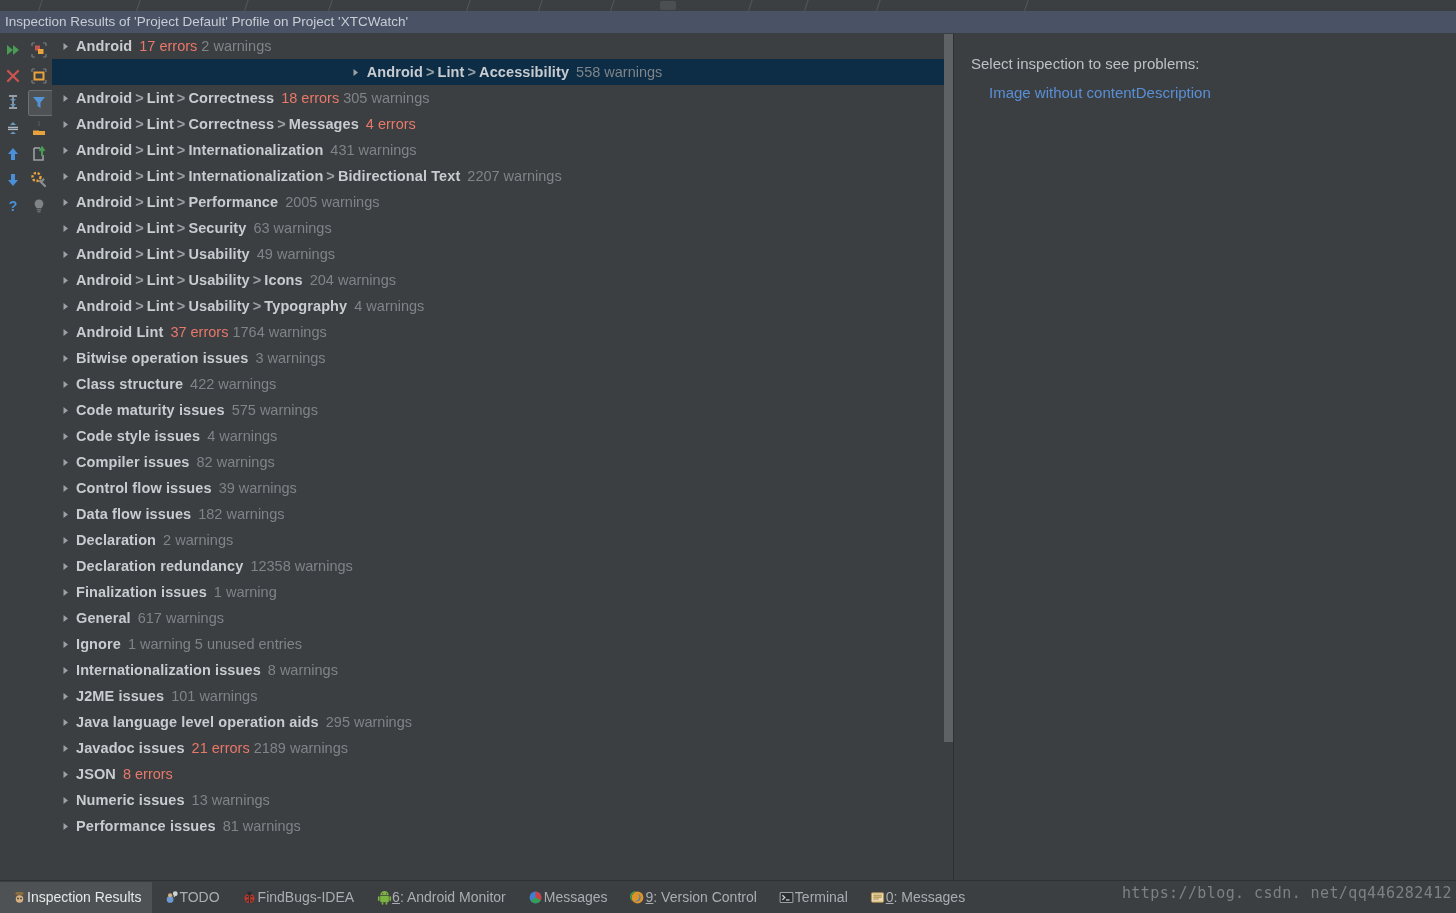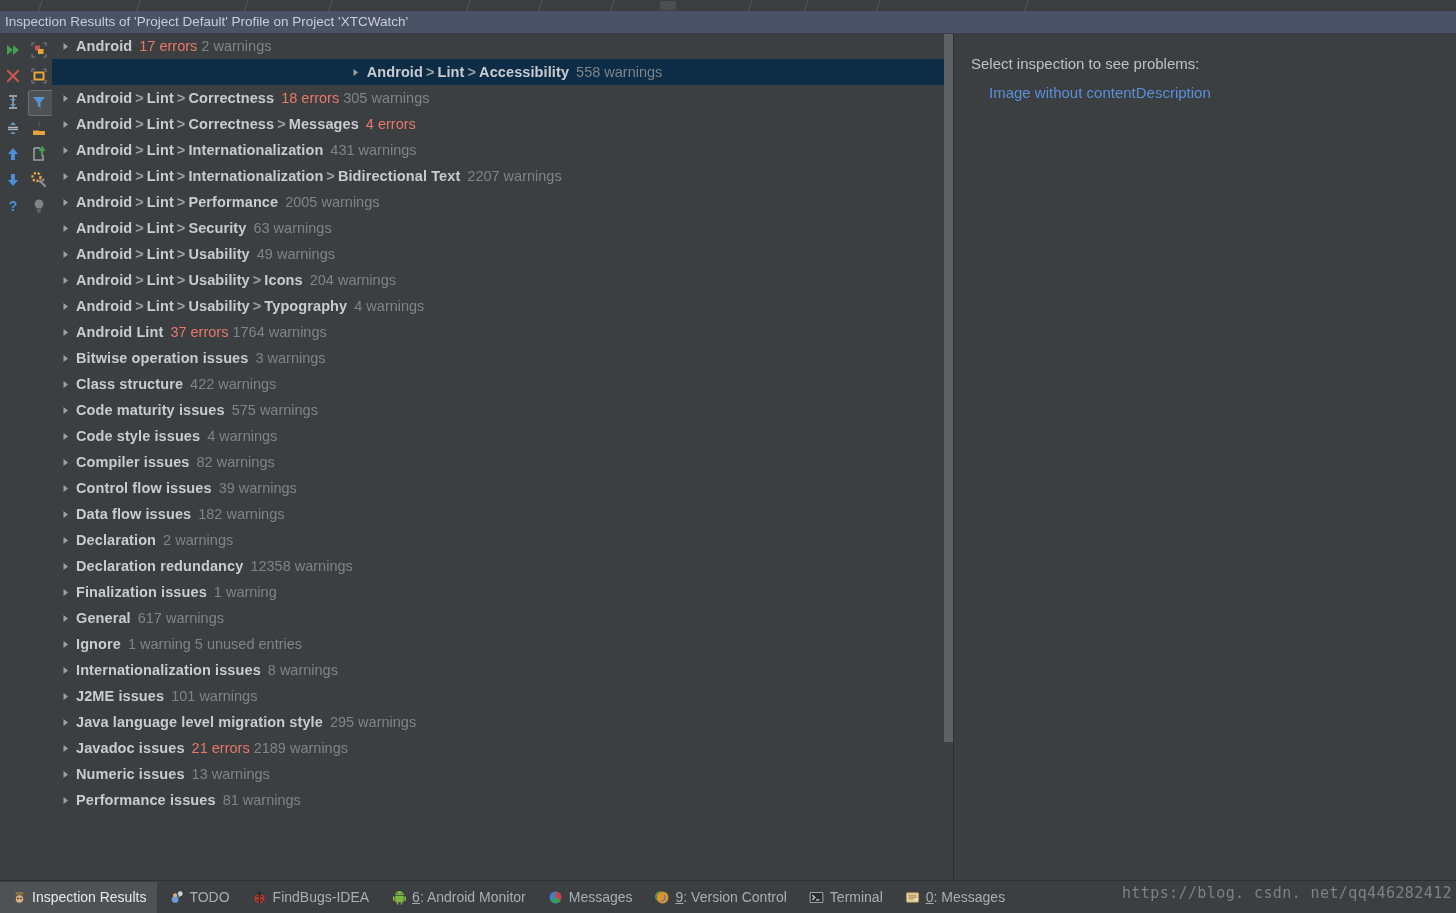--- a/index.html
+++ b/index.html
@@ -107,21 +107,21 @@
     font-size: 15px; color: #5a8fd6; padding-left: 18px; cursor: pointer;
   }
 
   
   .statusbar {
     position: absolute; top: 880px; left: 0; width: 1456px; height: 33px;
     background: #3c3f41; border-top: 1px solid #2e3133;
     display: flex; align-items: center;
   }
   .sb-item {
-    height: 31px; display: flex; align-items: center; gap: 5px;
+    height: 31px; display: flex; align-items: center; 
     padding: 0 11px; font-size: 14px; color: #a9aeb2; white-space: nowrap;
   }
   .sb-item.active { background: #4e5254; color: #e6e9ea; }
   .sb-item .mn { text-decoration: underline; }
   .sb-ico { width: 16px; height: 16px; display: flex; align-items: center; justify-content: center; }
   .sb-ico svg { display: block; }
   .watermark {
     position: absolute; right: 4px; top: 884px;
     font-family: "DejaVu Sans Mono", monospace;
     font-size: 15px; color: #7d8184; letter-spacing: .4px;
@@ -498,31 +498,40 @@
             </span>
             <span class="label">J2ME issues</span>
             <span class="cnt"><span class="warn">101 warnings</span></span>
           </div>
           <div class="row">
             <span class="arrow">
               <svg width="9" height="9" viewBox="0 0 9 9">
                 <path d="M2.5 1 L7 4.5 L2.5 8 Z" fill="#9aa0a4"></path>
               </svg>
             </span>
-            <span class="label">Java language level migration style</span>
+            <span class="label">Java language level operation aids</span>
             <span class="cnt"><span class="warn">295 warnings</span></span>
           </div>
           <div class="row">
             <span class="arrow">
               <svg width="9" height="9" viewBox="0 0 9 9">
                 <path d="M2.5 1 L7 4.5 L2.5 8 Z" fill="#9aa0a4"></path>
               </svg>
             </span>
             <span class="label">Javadoc issues</span>
             <span class="cnt"><span class="err">21 errors</span> <span class="warn">2189 warnings</span></span>
+          </div>
+          <div class="row">
+            <span class="arrow">
+              <svg width="9" height="9" viewBox="0 0 9 9">
+                <path d="M2.5 1 L7 4.5 L2.5 8 Z" fill="#9aa0a4"></path>
+              </svg>
+            </span>
+            <span class="label">JSON</span>
+            <span class="cnt"><span class="err">8 errors</span></span>
           </div>
           <div class="row">
             <span class="arrow">
               <svg width="9" height="9" viewBox="0 0 9 9">
                 <path d="M2.5 1 L7 4.5 L2.5 8 Z" fill="#9aa0a4"></path>
               </svg>
             </span>
             <span class="label">Numeric issues</span>
             <span class="cnt"><span class="warn">13 warnings</span></span>
           </div>

